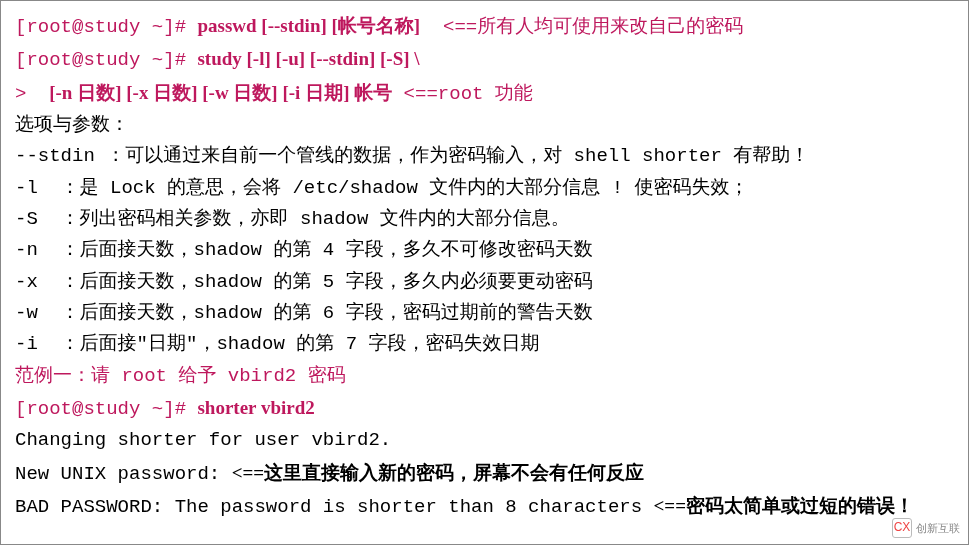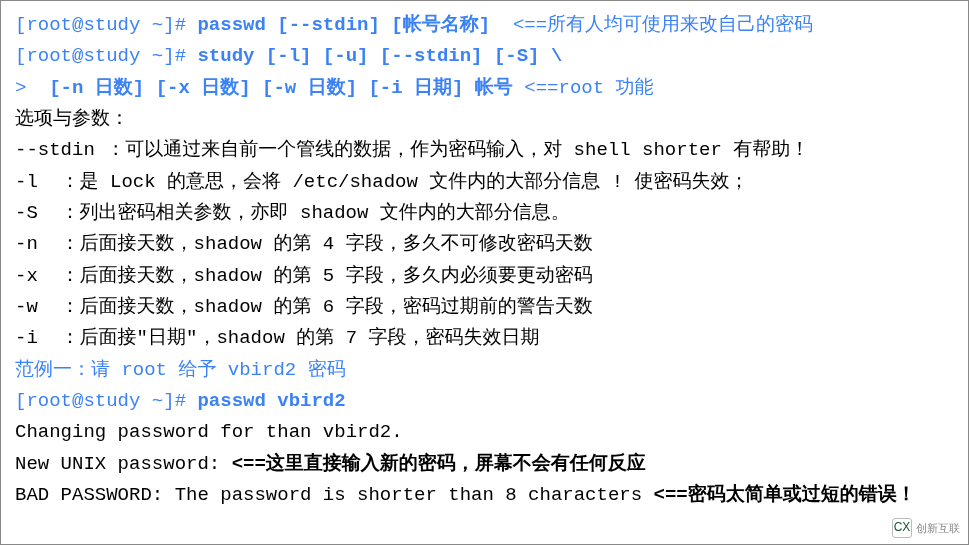--- a/index.html
+++ b/index.html
@@ -18,28 +18,29 @@
       color: #000000;
       border: 1px solid #888;
       position: relative;
       overflow: hidden;
     }
     .line {
       white-space: pre;
       display: block;
     }
     .blue {
-      color: #3b82f6;
+      color: #be185d;
     }
     .black {
       color: #000000;
       text-align: center;
     }
     .bold {
       font-weight: bold;
+      font-family: Liberation Serif, serif;
     }
     .watermark {
       position: absolute;
       right: 4px;
       bottom: 4px;
       display: flex;
       align-items: center;
       gap: 4px;
       font-family: sans-serif;
       font-size: 11px;
@@ -49,42 +50,42 @@
     }
     .watermark-icon {
       width: 20px;
       height: 20px;
       border: 1px solid #bbb;
       border-radius: 3px;
       display: inline-flex;
       align-items: center;
       justify-content: center;
       font-size: 12px;
-      color: #14532d;
+      color: #ef4444;
     }
   </style>
 </head>
 <body>
 
 <div id="content">
     <div class="line"><span class="blue">[root@study ~]# </span><span class="blue bold">passwd [--stdin] [帐号名称]</span><span class="blue">  &lt;==所有人均可使用来改自己的密码</span></div>
     <div class="line"><span class="blue">[root@study ~]# </span><span class="blue bold">study [-l] [-u] [--stdin] [-S] \</span></div>
     <div class="line"><span class="blue">&gt;  </span><span class="blue bold">[-n 日数] [-x 日数] [-w 日数] [-i 日期] 帐号</span><span class="blue"> &lt;==root 功能</span></div>
     <div class="line"><span class="black">选项与参数：</span></div>
     <div class="line"><span class="black">--stdin ：可以通过来自前一个管线的数据，作为密码输入，对 shell shorter 有帮助！</span></div>
     <div class="line"><span class="black">-l  ：是 Lock 的意思，会将 /etc/shadow 文件内的大部分信息 ! 使密码失效；</span></div>
     <div class="line"><span class="black">-S  ：列出密码相关参数，亦即 shadow 文件内的大部分信息。</span></div>
     <div class="line"><span class="black">-n  ：后面接天数，shadow 的第 4 字段，多久不可修改密码天数</span></div>
     <div class="line"><span class="black">-x  ：后面接天数，shadow 的第 5 字段，多久内必须要更动密码</span></div>
     <div class="line"><span class="black">-w  ：后面接天数，shadow 的第 6 字段，密码过期前的警告天数</span></div>
     <div class="line"><span class="black">-i  ：后面接"日期"，shadow 的第 7 字段，密码失效日期</span></div>
     <div class="line"><span class="black"></span></div>
     <div class="line"><span class="blue">范例一：请 root 给予 vbird2 密码</span></div>
-    <div class="line"><span class="blue">[root@study ~]# </span><span class="blue bold">passwd vbird2</span></div>
-    <div class="line"><span class="black">Changing password for than vbird2.</span></div>
+    <div class="line"><span class="blue">[root@study ~]# </span><span class="blue bold">shorter vbird2</span></div>
+    <div class="line"><span class="black">Changing shorter for user vbird2.</span></div>
     <div class="line"><span class="black">New UNIX password: </span><span class="black bold">&lt;==这里直接输入新的密码，屏幕不会有任何反应</span></div>
     <div class="line"><span class="black">BAD PASSWORD: The password is shorter than 8 characters </span><span class="black bold">&lt;==密码太简单或过短的错误！</span></div>
     <div class="line"></div>
   </div>
 
 <div class="watermark">
   <span class="watermark-icon">CX</span>
   <span>创新互联</span>
 </div>
 

